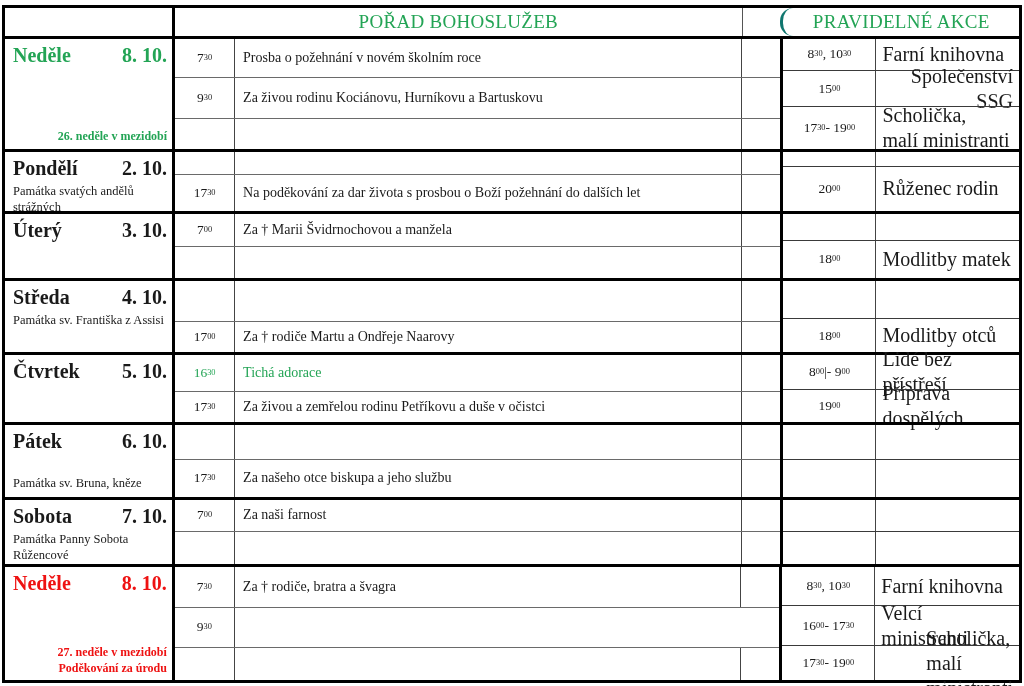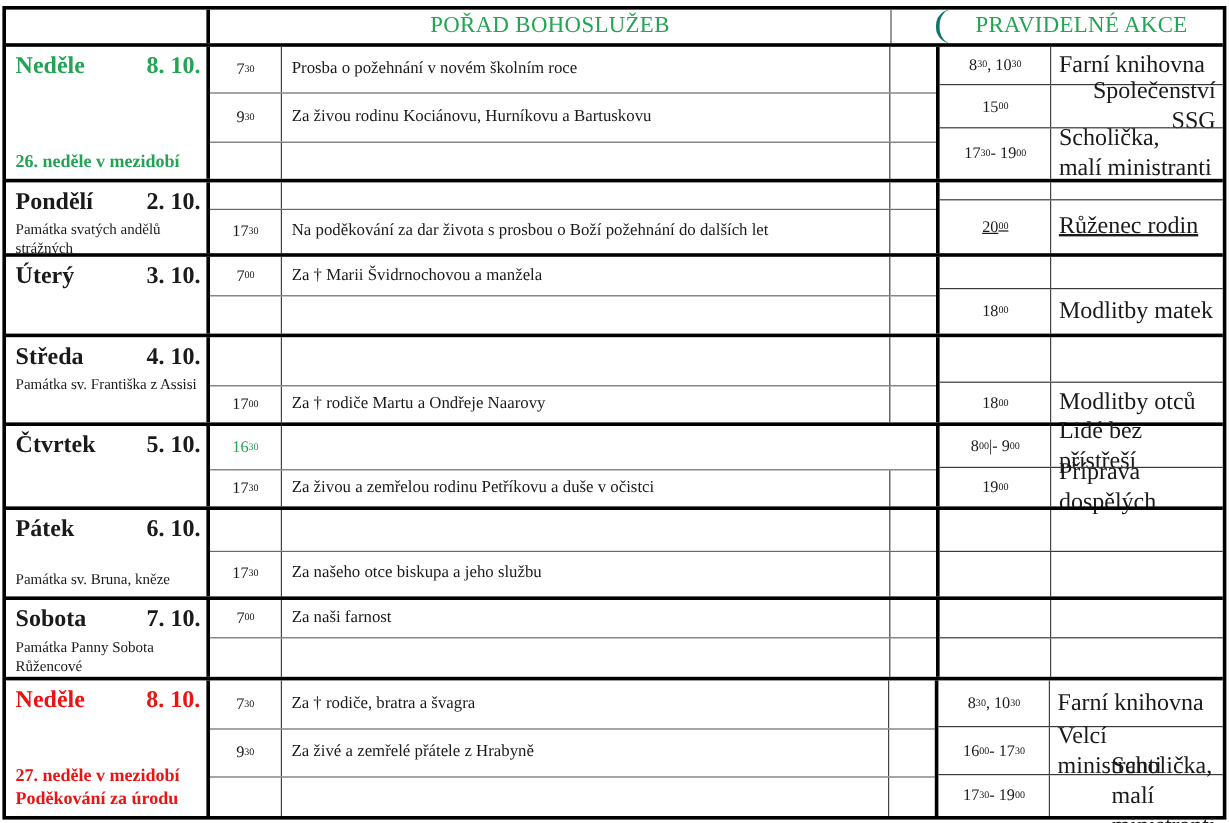--- a/index.html
+++ b/index.html
@@ -25,21 +25,21 @@
   .h-right{width:240px;border-left:3px solid #0f766e;border-radius:13px;}
   .h-title{font-weight:normal;font-size:19px;letter-spacing:.3px;}
   
   .day-cell{
     width:171px;box-sizing:border-box;border-right:3px solid #000;
     display:flex;flex-direction:column;padding:4px 5px 3px 8px;min-height:0;
   }
   .day-title{display:flex;justify-content:space-between;font-weight:bold;font-size:20px;line-height:1.25;}
   .day-sub{font-size:12.5px;line-height:1.3;margin-top:2px;}
   .day-sub.bottom{margin-top:auto;margin-bottom:2px;}
-  .day-foot{margin-top:auto;font-weight:bold;font-size:15px;line-height:1.28;margin-bottom:1px;}
+  .day-foot{margin-top:auto;font-weight:bold;font-size:12px;line-height:1.28;margin-bottom:1px;text-align:right;}
   .left-sub{width:609px;display:flex;flex-direction:column;box-sizing:border-box;min-height:0;}
   .right-sub{width:240px;display:flex;flex-direction:column;box-sizing:border-box;border-left:3px solid #000;min-height:0;}
   .srow,.erow{display:flex;box-sizing:border-box;min-height:0;}
   .srow + .srow{border-top:1px solid #6a6a6a;}
   .erow + .erow{border-top:1px solid #3a3a3a;}
   .t-cell{width:60px;box-sizing:border-box;border-right:1px solid #444;
     display:flex;align-items:center;justify-content:center;font-size:13.5px;}
   .d-cell{flex:1;box-sizing:border-box;border-right:1px solid #444;
     display:flex;align-items:center;padding:2px 8px;font-size:14px;min-width:0;}
   .tail-cell{width:38px;box-sizing:border-box;}
@@ -125,21 +125,21 @@
           <div class="t-cell">17<sup>30</sup></div>
           <div class="d-cell">Na poděkování za dar života s prosbou o Boží požehnání do dalších let</div>
           <div class="tail-cell"></div>
         </div>
       </div>
       <div class="right-sub">
         <div class="erow" style="flex: 15 1 0px;">
           <div class="t2-cell"></div>
           <div class="e-cell"></div>
         </div>
-        <div class="erow" style="flex: 47 1 0px; text-decoration: underline;">
+        <div class="erow" style="flex: 47 1 0px;">
           <div class="t2-cell">20<sup>00</sup></div>
           <div class="e-cell">Růženec rodin</div>
         </div>
       </div>
     </div>
     <div class="band" style="flex: 67 1 0px;">
       <div class="day-cell">
         <div class="day-title">
           <span>Úterý</span>
           <span>3. 10.</span>
@@ -202,20 +202,21 @@
     <div class="band" style="flex: 70 1 0px;">
       <div class="day-cell">
         <div class="day-title">
           <span>Čtvrtek</span>
           <span>5. 10.</span>
         </div>
       </div>
       <div class="left-sub">
         <div class="srow" style="flex: 38 1 0px;">
           <div class="t-cell acc-green">16<sup>30</sup></div>
+          <div class="d-cell acc-green">Tichá adorace</div>
           <div class="tail-cell"></div>
         </div>
         <div class="srow" style="flex: 32 1 0px;">
           <div class="t-cell">17<sup>30</sup></div>
           <div class="d-cell">Za živou a zemřelou rodinu Petříkovu a duše v očistci</div>
           <div class="tail-cell"></div>
         </div>
       </div>
       <div class="right-sub">
         <div class="erow" style="flex: 36 1 0px;">
@@ -299,21 +300,20 @@
         <div class="day-foot acc-red">27. neděle v mezidobí<br>Poděkování za úrodu</div>
       </div>
       <div class="left-sub">
         <div class="srow" style="flex: 42 1 0px;">
           <div class="t-cell">7<sup>30</sup></div>
           <div class="d-cell">Za † rodiče, bratra a švagra</div>
           <div class="tail-cell"></div>
         </div>
         <div class="srow" style="flex: 42 1 0px;">
           <div class="t-cell">9<sup>30</sup></div>
-          <div class="d-cell">Za živé a zemřelé přátele z Hrabyně</div>
           <div class="tail-cell"></div>
         </div>
         <div class="srow" style="flex: 34 1 0px;">
           <div class="t-cell"></div>
           <div class="d-cell"></div>
           <div class="tail-cell"></div>
         </div>
       </div>
       <div class="right-sub">
         <div class="erow" style="flex: 40 1 0px;">

